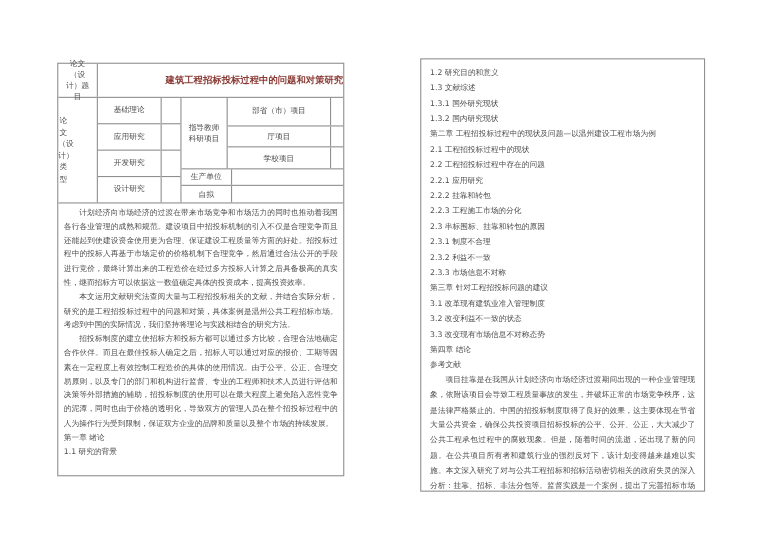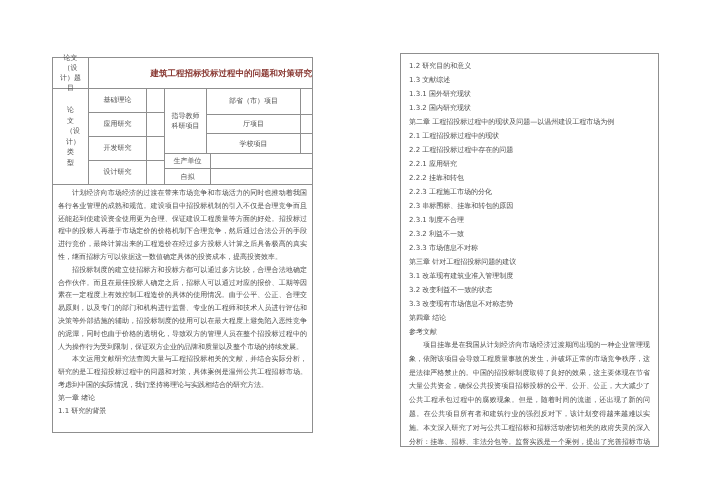--- a/index.html
+++ b/index.html
@@ -12,21 +12,21 @@
   .page{position:absolute;background:var(--page_bg);border:1px solid var(--border);}
 
   
   .page-left{left:52px;top:57px;width:261px;height:376px;display:flex;flex-direction:column;font-size:7px;line-height:1.45;}
   .row-title{display:flex;height:31px;border-bottom:1px solid var(--border);flex:none;}
   .cell-title-label{width:36px;border-right:1px solid var(--border);display:flex;align-items:center;justify-content:center;text-align:center;}
   .cell-title-label .wrap{width:23px;word-break:break-all;}
   .cell-title{flex:1;display:flex;align-items:center;padding-left:6px;font-weight:bold;font-size:8.5px;color:var(--title);justify-content:flex-end;}
 
   .row-type{display:flex;height:96px;border-bottom:1px solid var(--border);flex:none;}
-  .col-vlabel{border-right:1px solid var(--border);display:flex;align-items:center;justify-content:center;text-align:center;}
+  .col-vlabel{border-right:1px solid var(--border);display:flex;align-items:center;justify-content:flex-start;text-align:center;}
   .col-type-label{width:36px;}
   .col-type-label .wrap{width:9px;word-break:break-all;line-height:10.5px;}
   .col-options{width:58px;border-right:1px solid var(--border);display:flex;flex-direction:column;}
   .col-options .opt{flex:1;display:flex;align-items:center;justify-content:center;border-bottom:1px solid var(--border);}
   .col-options .opt:last-child{border-bottom:none;}
   .col-checks{width:18px;border-right:1px solid var(--border);display:flex;flex-direction:column;}
   .col-checks .chk{flex:1;border-bottom:1px solid var(--border);}
   .col-checks .chk:last-child{border-bottom:none;}
   .col-source{width:24px;}
   .col-source .wrap{width:8px;word-break:break-all;line-height:10.5px;}
@@ -46,21 +46,21 @@
   .small-row:last-child{border-bottom:none;text-align:center;}
   .small-label{width:46px;border-right:1px solid var(--border);display:flex;align-items:center;justify-content:center;}
   .small-value{flex:1;}
 
   .content-cell{flex:1;padding:2px 5px 0;font-size:7px;line-height:12.8px;overflow:hidden;}
   .content-cell p{margin:0;text-indent:2em;text-align:justify;}
   .content-heading{text-align:left;}
   .chapter-line{text-align:left;}
 
   
-  .page-right{left:400px;top:53px;width:259px;height:394px;padding:5px 8px 0;font-size:7px;line-height:14px;overflow:hidden;}
+  .page-right{left:382px;top:53px;width:259px;height:394px;padding:5px 8px 0;font-size:7px;line-height:14px;overflow:hidden;}
   .outline-item{white-space:nowrap;overflow:hidden;}
   .abstract{margin:0;text-indent:2em;text-align:justify;line-height:13.8px;}
 </style>
 </head>
 <body>
 
 <div class="canvas">
 
   <div class="page page-left">
 
@@ -125,22 +125,22 @@
         </div>
         <div class="small-row">
           <div class="small-label">自拟</div>
           <div class="small-value"></div>
         </div>
       </div>
     </div>
 
     <div class="content-cell">
       <p>计划经济向市场经济的过渡在带来市场竞争和市场活力的同时也推动着我国各行各业管理的成熟和规范。建设项目中招投标机制的引入不仅是合理竞争而且还能起到使建设资金使用更为合理、保证建设工程质量等方面的好处。招投标过程中的投标人再基于市场定价的价格机制下合理竞争，然后通过合法公开的手段进行竞价，最终计算出来的工程造价在经过多方投标人计算之后具备极高的真实性，继而招标方可以依据这一数值确定具体的投资成本，提高投资效率。</p>
+      <p>本文运用文献研究法查阅大量与工程招投标相关的文献，并结合实际分析，研究的是工程招投标过程中的问题和对策，具体案例是温州公共工程招标市场。考虑到中国的实际情况，我们坚持将理论与实践相结合的研究方法。</p>
       <p>招投标制度的建立使招标方和投标方都可以通过多方比较，合理合法地确定合作伙伴。而且在最佳投标人确定之后，招标人可以通过对应的报价、工期等因素在一定程度上有效控制工程造价的具体的使用情况。由于公平、公正、合理交易原则，以及专门的部门和机构进行监督、专业的工程师和技术人员进行评估和决策等外部措施的辅助，招投标制度的使用可以在最大程度上避免陷入恶性竞争的泥潭，同时也由于价格的透明化，导致双方的管理人员在整个招投标过程中的人为操作行为受到限制，保证双方企业的品牌和质量以及整个市场的持续发展。</p>
-      <p>本文运用文献研究法查阅大量与工程招投标相关的文献，并结合实际分析，研究的是工程招投标过程中的问题和对策，具体案例是温州公共工程招标市场。考虑到中国的实际情况，我们坚持将理论与实践相结合的研究方法。</p>
       <div class="chapter-line">第一章 绪论</div>
       <div class="chapter-line">1.1 研究的背景</div>
     </div>
   </div>
 
   <div class="page page-right">
     <div class="outline-item">1.2 研究目的和意义</div>
     <div class="outline-item">1.3 文献综述</div>
     <div class="outline-item">1.3.1 国外研究现状</div>
     <div class="outline-item">1.3.2 国内研究现状</div>

